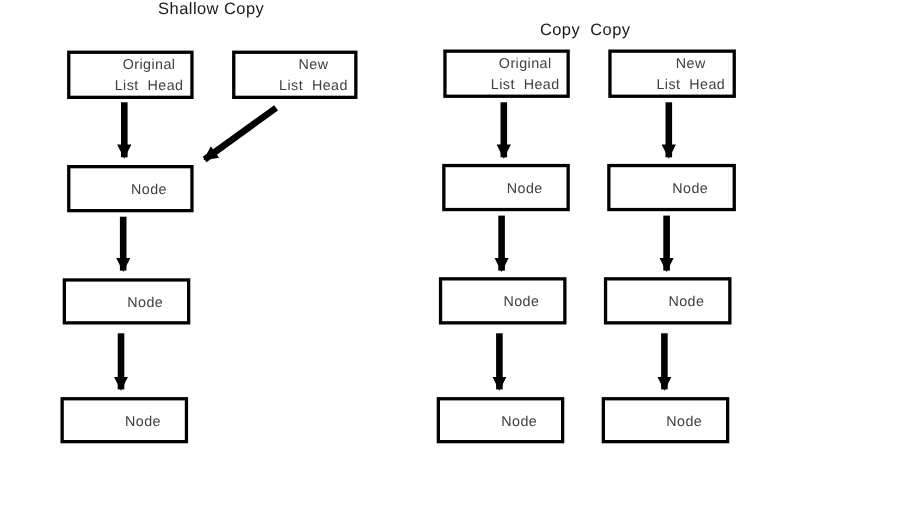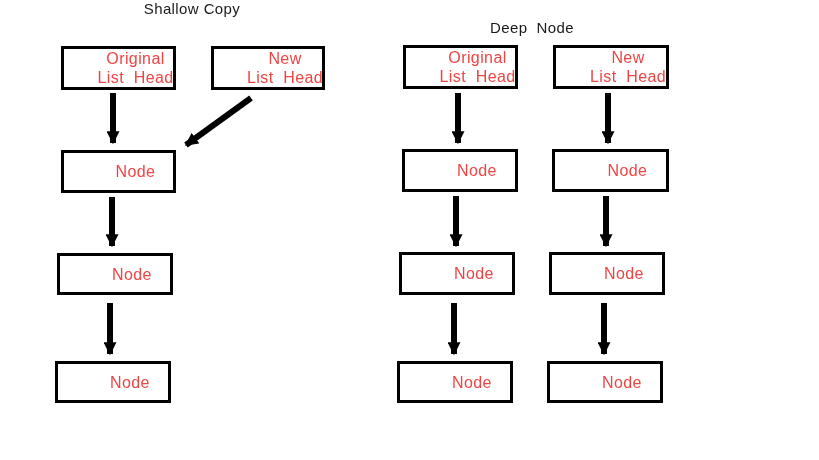--- a/index.html
+++ b/index.html
@@ -25,26 +25,26 @@
   }
   .box {
     position: absolute;
     border: 3px solid #000000;
     background: #ffffff;
     display: flex;
     align-items: center;
     justify-content: center;
   }
   .box .label {
-    font-size: 16px;
+    font-size: 13px;
     line-height: 19px;
     letter-spacing: 0.4px;
     text-align: center;
     white-space: pre;
-    color: #ef4444;
+    color: #404040;
     margin-left: 34px;
   }
   svg.arrows {
     position: absolute;
     left: 0;
     top: 0;
     pointer-events: none;
   }
   svg.arrows line { stroke: #000000; stroke-width: 6; }
   svg.arrows .head-fill { fill: #000000; }
@@ -95,21 +95,21 @@
     <div class="box" style="left:57px; top:253px; width:116px; height:42px;">
       <span class="label">Node</span>
     </div>
 
     <div class="box" style="left:55px; top:361px; width:116px; height:42px;">
       <span class="label">Node</span>
     </div>
   </div>
 
   <div>
-    <div class="section-title" style="left:458px; top:19px; width:148px;">Deep  Node</div>
+    <div class="section-title" style="left:458px; top:19px; width:148px;">Copy  Copy</div>
 
     <div class="box" style="left:403px; top:45px; width:115px; height:44px;">
       <span class="label">Original
 List  Head</span>
     </div>
 
     <div class="box" style="left:553px; top:45px; width:116px; height:44px;">
       <span class="label">New
 List  Head</span>
     </div>

